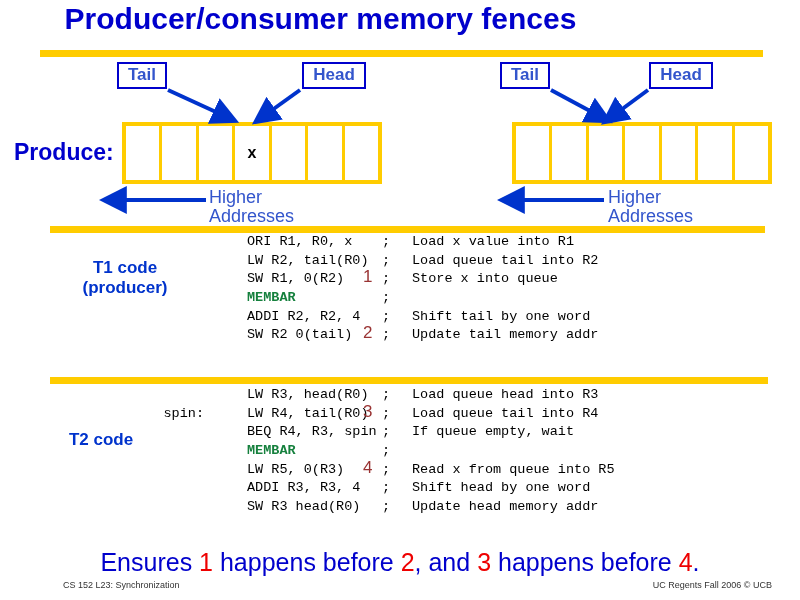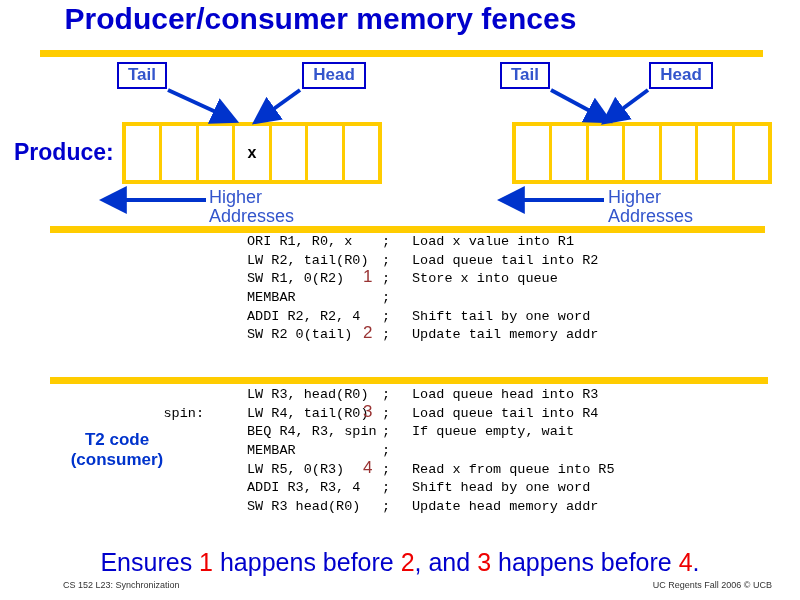--- a/index.html
+++ b/index.html
@@ -96,21 +96,21 @@
     color:#000000;
     white-space:pre;
   }
   .code-row { display:block; position:relative; height:18.7px; }
   .lbl   { position:absolute; left:0;   width:54px; text-align:right; }
   .instr { position:absolute; left:58px;margin-left:39px; }
   .mark  { position:absolute; color:#993333; font-family:"Liberation Sans", sans-serif;
            font-size:17px; font-weight:normal; }
   .semi  { position:absolute; }
   .cmt   { position:absolute; }
-  .membar{ color:#000000; font-weight:normal; }
+  .membar{ color:#15803d; font-weight:bold; }
 
   
   .conclusion {
     position:absolute; left:0; top:548px; width:800px;
     text-align:center;
     font-size:25px;
     color:#0000cc;
     white-space:nowrap;
   }
   .conclusion .num { color:#ee0000; }
@@ -188,26 +188,29 @@
 
     <line x1="551" y1="90" x2="603" y2="118" stroke="#0033cc" stroke-width="4" marker-end="url(#ah)"></line>
 
     <line x1="648" y1="90" x2="610" y2="118" stroke="#0033cc" stroke-width="4" marker-end="url(#ah)"></line>
 
     <line x1="206" y1="200" x2="110" y2="200" stroke="#0033cc" stroke-width="4" marker-end="url(#ah)"></line>
 
     <line x1="604" y1="200" x2="508" y2="200" stroke="#0033cc" stroke-width="4" marker-end="url(#ah)"></line>
   </svg>
 
+  <div class="code-title" style="left:55px; top:258px; width:140px;">
+    <div>T1 code</div>
+    <div>(producer)</div>
+  </div>
 
   <div class="code-block" id="t1-code" style="left:150px; top:233px;"><div class="code-row"><span class="lbl"></span><span class="instr">ORI R1, R0, x</span><span class="semi" style="left: 232px;">;</span><span class="cmt" style="left: 262px;">Load x value into R1</span></div><div class="code-row"><span class="lbl"></span><span class="instr">LW R2, tail(R0)</span><span class="semi" style="left: 232px;">;</span><span class="cmt" style="left: 262px;">Load queue tail into R2</span></div><div class="code-row"><span class="lbl"></span><span class="instr">SW R1, 0(R2)</span><span class="mark" style="left: 213px; top: -2px;">1</span><span class="semi" style="left: 232px;">;</span><span class="cmt" style="left: 262px;">Store x into queue</span></div><div class="code-row"><span class="lbl"></span><span class="instr membar">MEMBAR</span><span class="semi" style="left: 232px;">;</span><span class="cmt" style="left: 262px;"></span></div><div class="code-row"><span class="lbl"></span><span class="instr">ADDI R2, R2, 4</span><span class="semi" style="left: 232px;">;</span><span class="cmt" style="left: 262px;">Shift tail by one word</span></div><div class="code-row"><span class="lbl"></span><span class="instr">SW R2 0(tail)</span><span class="mark" style="left: 213px; top: -2px;">2</span><span class="semi" style="left: 232px;">;</span><span class="cmt" style="left: 262px;">Update tail memory addr</span></div></div>
 
-  <div class="code-title" style="left:42px; top:430px; width:150px;">
+  <div class="code-title" style="left:26px; top:430px; width:150px;">
     <div>T2 code</div>
-    <div>(consumer)</div>
   </div>
 
   <div class="code-block" id="t2-code" style="left:150px; top:386px;"><div class="code-row"><span class="lbl"></span><span class="instr">LW R3, head(R0)</span><span class="semi" style="left: 232px;">;</span><span class="cmt" style="left: 262px;">Load queue head into R3</span></div><div class="code-row"><span class="lbl">spin:</span><span class="instr">LW R4, tail(R0)</span><span class="mark" style="left: 213px; top: -2px;">3</span><span class="semi" style="left: 232px;">;</span><span class="cmt" style="left: 262px;">Load queue tail into R4</span></div><div class="code-row"><span class="lbl"></span><span class="instr">BEQ R4, R3, spin</span><span class="semi" style="left: 232px;">;</span><span class="cmt" style="left: 262px;">If queue empty, wait</span></div><div class="code-row"><span class="lbl"></span><span class="instr membar">MEMBAR</span><span class="semi" style="left: 232px;">;</span><span class="cmt" style="left: 262px;"></span></div><div class="code-row"><span class="lbl"></span><span class="instr">LW R5, 0(R3)</span><span class="mark" style="left: 213px; top: -2px;">4</span><span class="semi" style="left: 232px;">;</span><span class="cmt" style="left: 262px;">Read x from queue into R5</span></div><div class="code-row"><span class="lbl"></span><span class="instr">ADDI R3, R3, 4</span><span class="semi" style="left: 232px;">;</span><span class="cmt" style="left: 262px;">Shift head by one word</span></div><div class="code-row"><span class="lbl"></span><span class="instr">SW R3 head(R0)</span><span class="semi" style="left: 232px;">;</span><span class="cmt" style="left: 262px;">Update head memory addr</span></div></div>
 
   <div class="conclusion">
     <span>Ensures </span><span class="num">1</span><span> happens before </span><span class="num">2</span><span>,  and </span><span class="num">3</span><span> happens before </span><span class="num">4</span><span>.</span>
   </div>
 
   <div class="foot foot-left">CS 152 L23: Synchronization</div>
   <div class="foot foot-right">UC Regents Fall 2006 © UCB</div>

